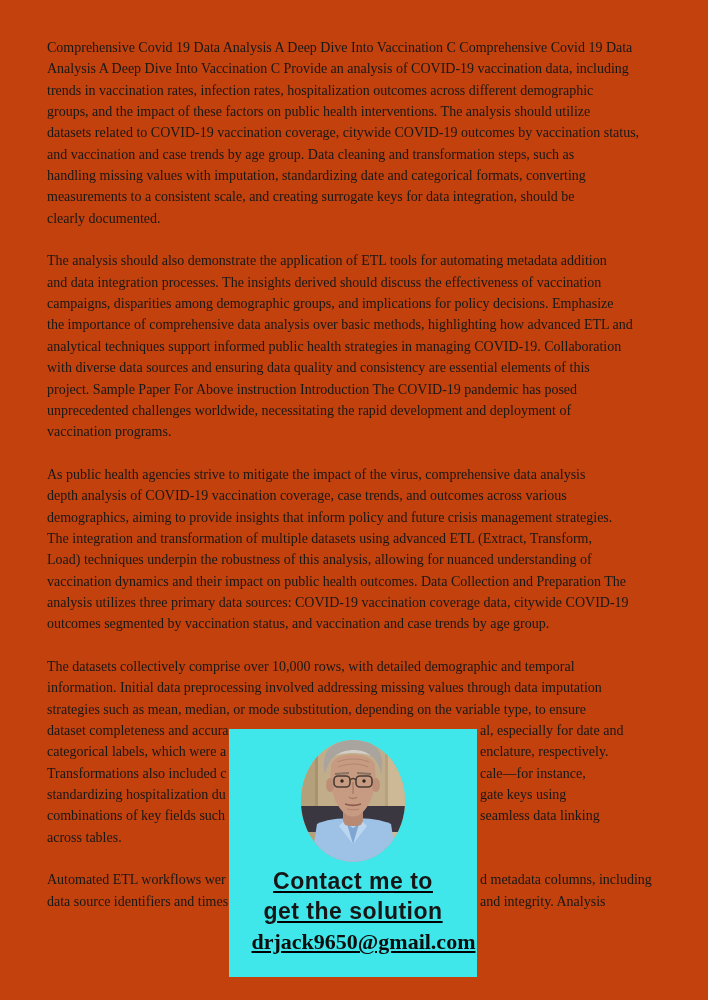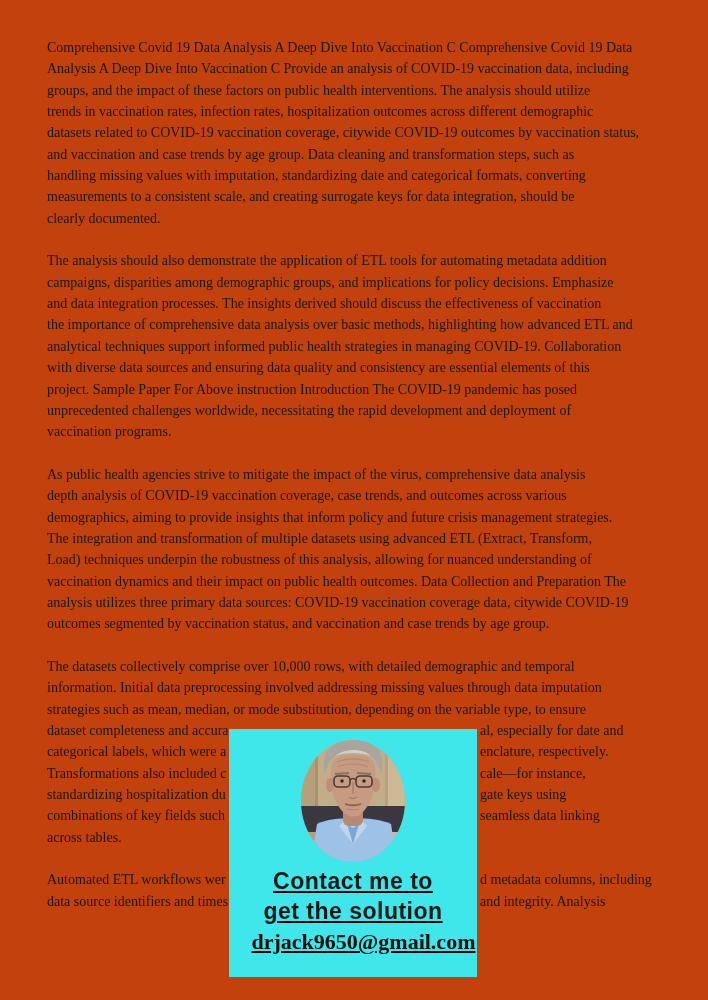--- a/index.html
+++ b/index.html
@@ -49,32 +49,32 @@
 </style>
 </head>
 <body>
 
 <div class="page">
 
   <div class="textcol">
       <div class="para">
         <div class="line">Comprehensive Covid 19 Data Analysis A Deep Dive Into Vaccination C Comprehensive Covid 19 Data</div>
         <div class="line">Analysis A Deep Dive Into Vaccination C Provide an analysis of COVID-19 vaccination data, including</div>
+        <div class="line">trends in vaccination rates, infection rates, hospitalization outcomes across different demographic</div>
         <div class="line">groups, and the impact of these factors on public health interventions. The analysis should utilize</div>
-        <div class="line">trends in vaccination rates, infection rates, hospitalization outcomes across different demographic</div>
         <div class="line">datasets related to COVID-19 vaccination coverage, citywide COVID-19 outcomes by vaccination status,</div>
         <div class="line">and vaccination and case trends by age group. Data cleaning and transformation steps, such as</div>
         <div class="line">handling missing values with imputation, standardizing date and categorical formats, converting</div>
         <div class="line">measurements to a consistent scale, and creating surrogate keys for data integration, should be</div>
         <div class="line">clearly documented.</div>
       </div>
       <div class="para">
         <div class="line">The analysis should also demonstrate the application of ETL tools for automating metadata addition</div>
+        <div class="line">and data integration processes. The insights derived should discuss the effectiveness of vaccination</div>
         <div class="line">campaigns, disparities among demographic groups, and implications for policy decisions. Emphasize</div>
-        <div class="line">and data integration processes. The insights derived should discuss the effectiveness of vaccination</div>
         <div class="line">the importance of comprehensive data analysis over basic methods, highlighting how advanced ETL and</div>
         <div class="line">analytical techniques support informed public health strategies in managing COVID-19. Collaboration</div>
         <div class="line">with diverse data sources and ensuring data quality and consistency are essential elements of this</div>
         <div class="line">project. Sample Paper For Above instruction Introduction The COVID-19 pandemic has posed</div>
         <div class="line">unprecedented challenges worldwide, necessitating the rapid development and deployment of</div>
         <div class="line">vaccination programs.</div>
       </div>
       <div class="para">
         <div class="line">As public health agencies strive to mitigate the impact of the virus, comprehensive data analysis</div>
         <div class="line">depth analysis of COVID-19 vaccination coverage, case trends, and outcomes across various</div>

